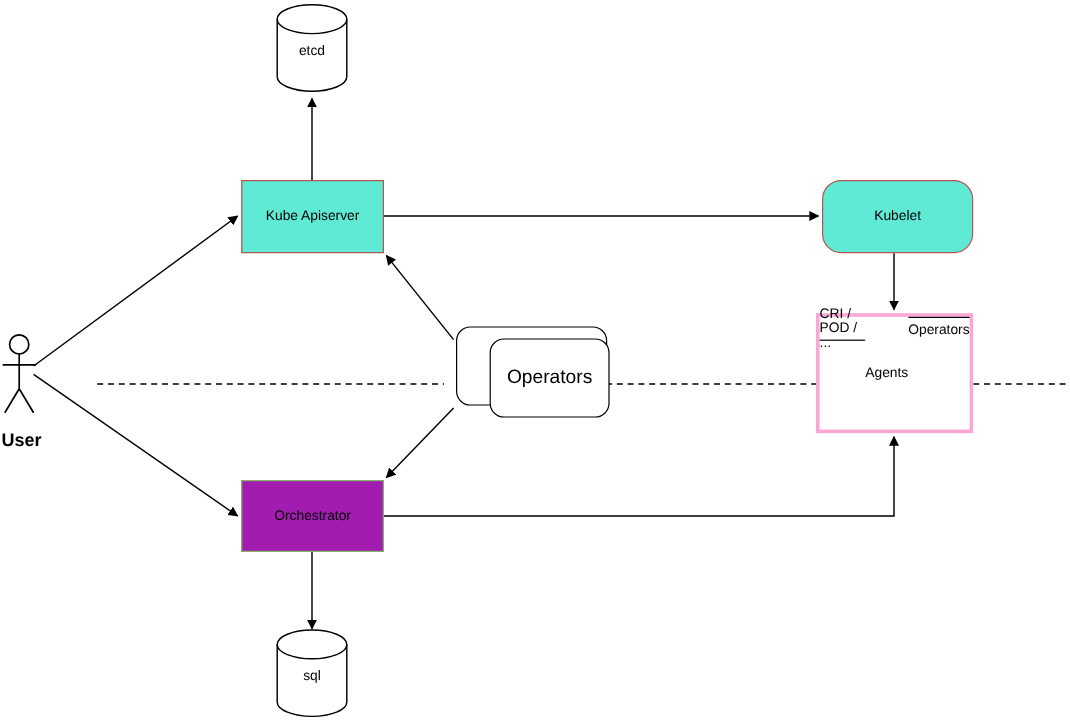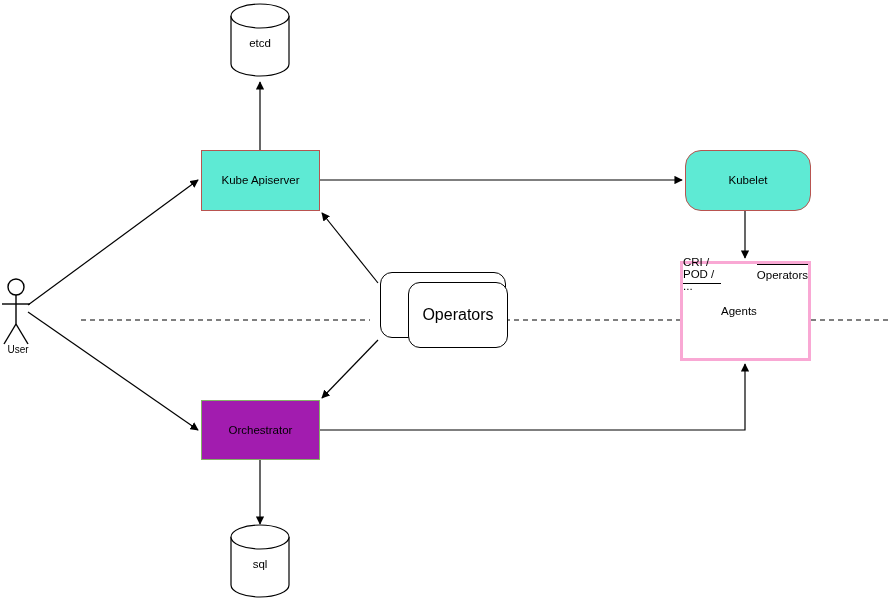--- a/index.html
+++ b/index.html
@@ -142,25 +142,26 @@
   #actor {
     position: absolute;
     left: 2px;
     top: 278px;
     width: 32px;
     height: 80px;
   }
   #actor-label {
     position: absolute;
     left: 0px;
-    top: 344px;
+    top: 359px;
     width: 36px;
     text-align: center;
-    font-size: 10px;
-    color: #000000;
+    font-size: 15px;
+    color: #000000;
+    font-weight: bold;
   }
 </style>
 </head>
 <body>
 
 <div id="canvas">
 
   <svg id="edges" viewBox="0 0 892 601" width="892" height="601">
     <defs>
       <marker id="arrow" viewBox="0 0 10 10" refX="9" refY="5" markerWidth="7" markerHeight="7" orient="auto-start-reverse">

